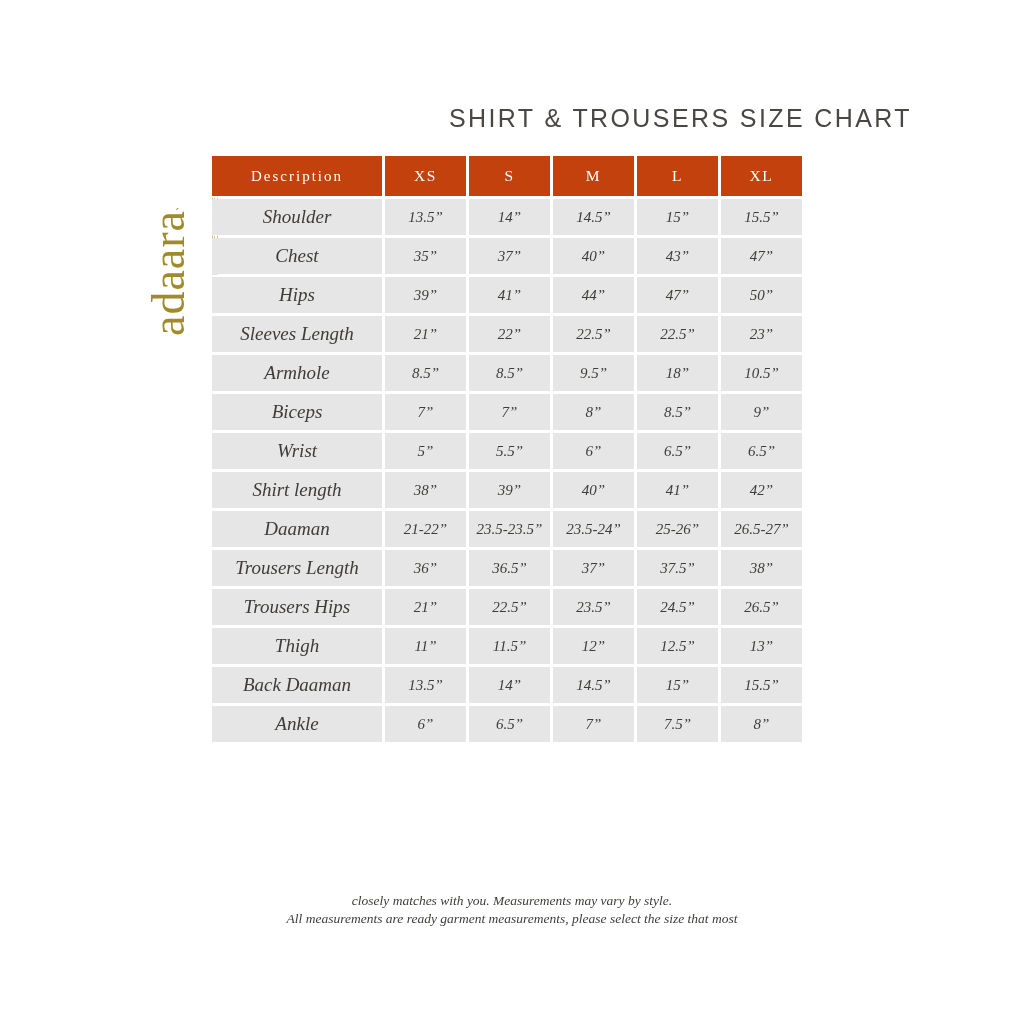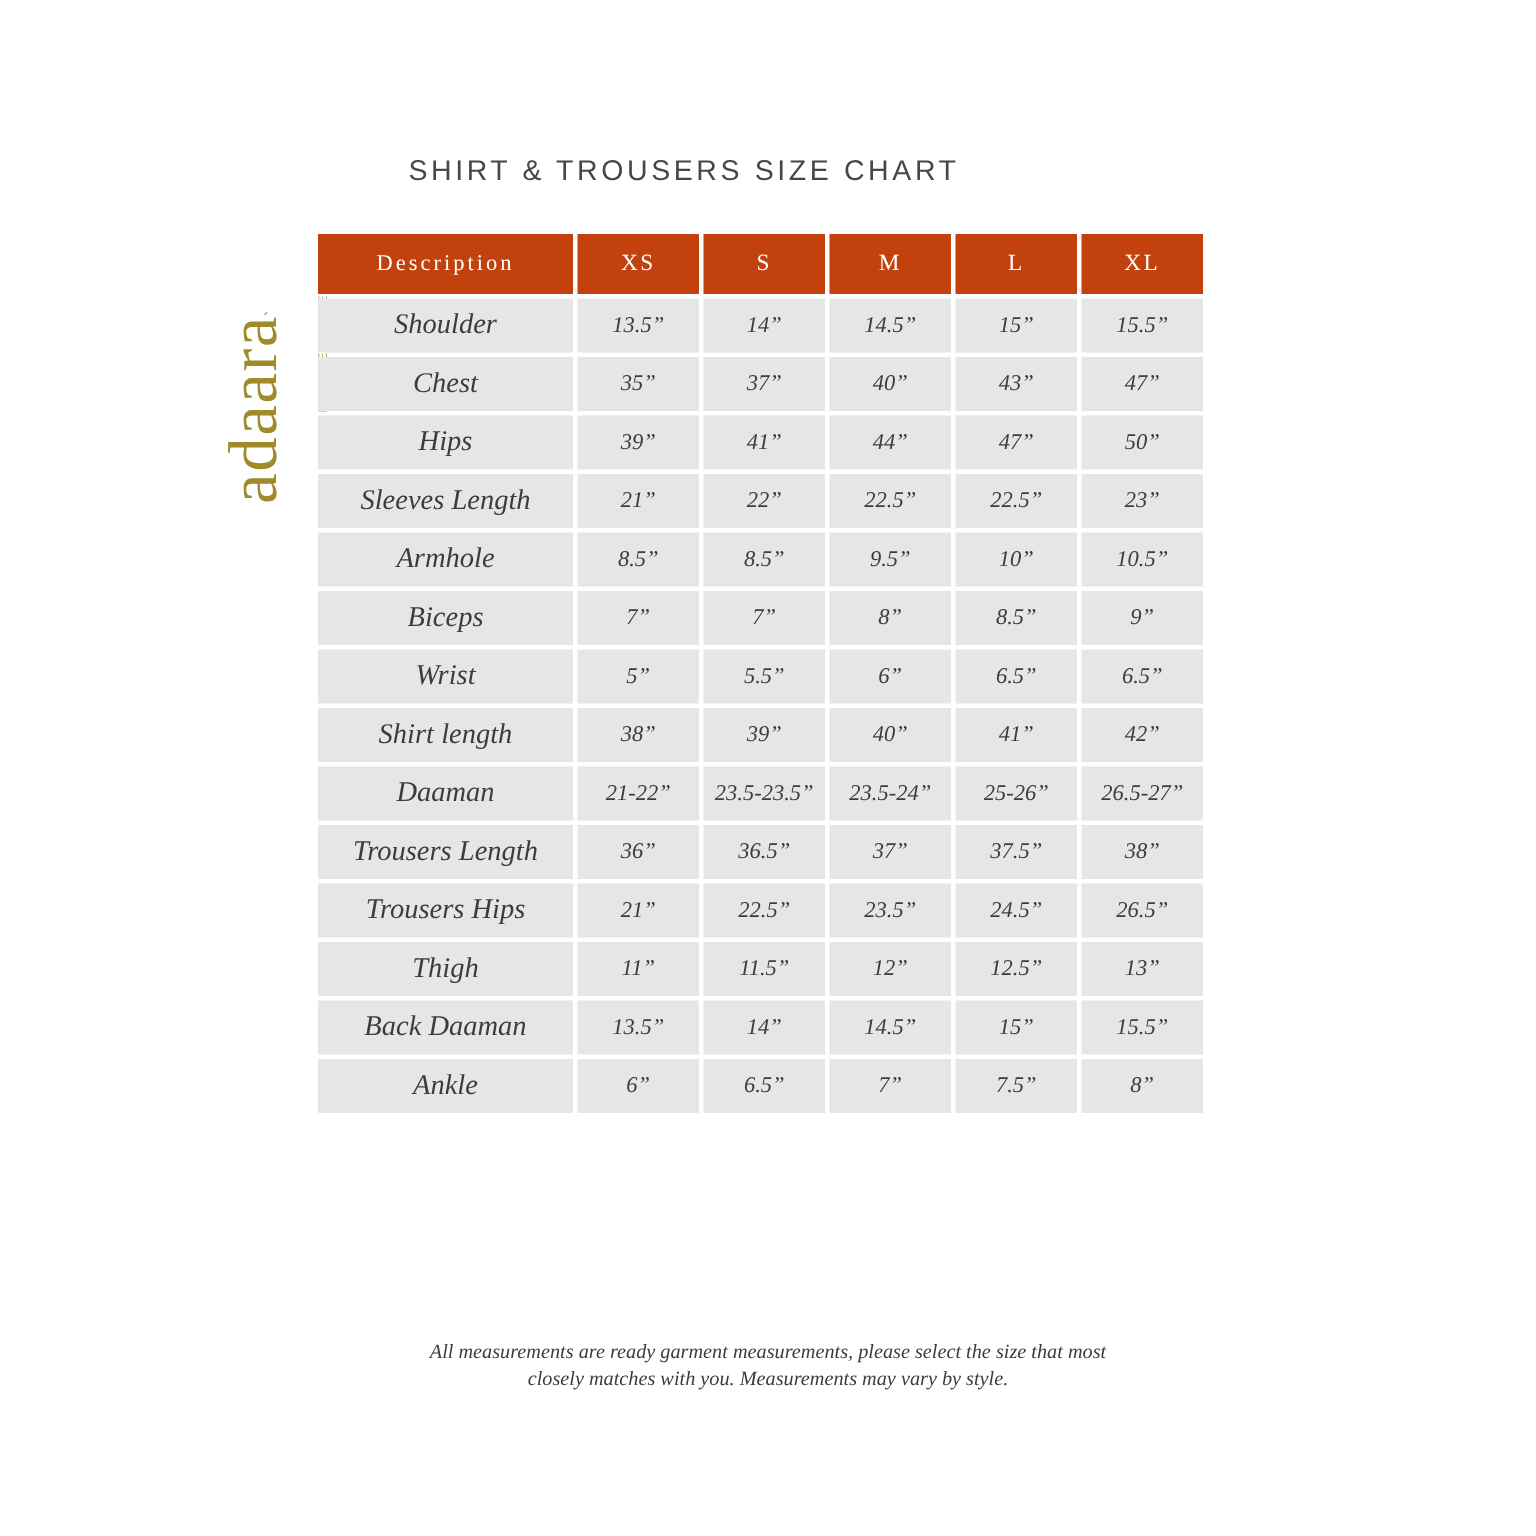--- a/index.html
+++ b/index.html
@@ -19,23 +19,23 @@
   .page {
     position: absolute;
     inset: 0;
   }
 
   .chart-title {
     position: absolute;
     top: 104px;
     left: 0;
     width: 912px;
-    text-align: center;
+    text-align: right;
     font-family: "Liberation Sans", sans-serif;
-    font-size: 19px;
+    font-size: 25px;
     letter-spacing: 2.4px;
     color: #4a4742;
     font-weight: 400;
   }
 
   
   .brand {
     position: absolute;
     left: 118px;
     top: 180px;
@@ -207,21 +207,21 @@
           <td>22”</td>
           <td>22.5”</td>
           <td>22.5”</td>
           <td>23”</td>
         </tr>
         <tr>
           <td class="desc-cell">Armhole</td>
           <td>8.5”</td>
           <td>8.5”</td>
           <td>9.5”</td>
-          <td>10”</td>
+          <td>18”</td>
           <td>10.5”</td>
         </tr>
         <tr>
           <td class="desc-cell">Biceps</td>
           <td>7”</td>
           <td>7”</td>
           <td>8”</td>
           <td>8.5”</td>
           <td>9”</td>
         </tr>
@@ -287,17 +287,17 @@
           <td>6.5”</td>
           <td>7”</td>
           <td>7.5”</td>
           <td>8”</td>
         </tr>
       </tbody>
     </table>
   </div>
 
   <div class="footnote">
+    <span>closely matches with you. Measurements may vary by style.</span>
     <span>All measurements are ready garment measurements, please select the size that most</span>
-    <span>closely matches with you. Measurements may vary by style.</span>
   </div>
 
 </div>
 
 </body></html>

